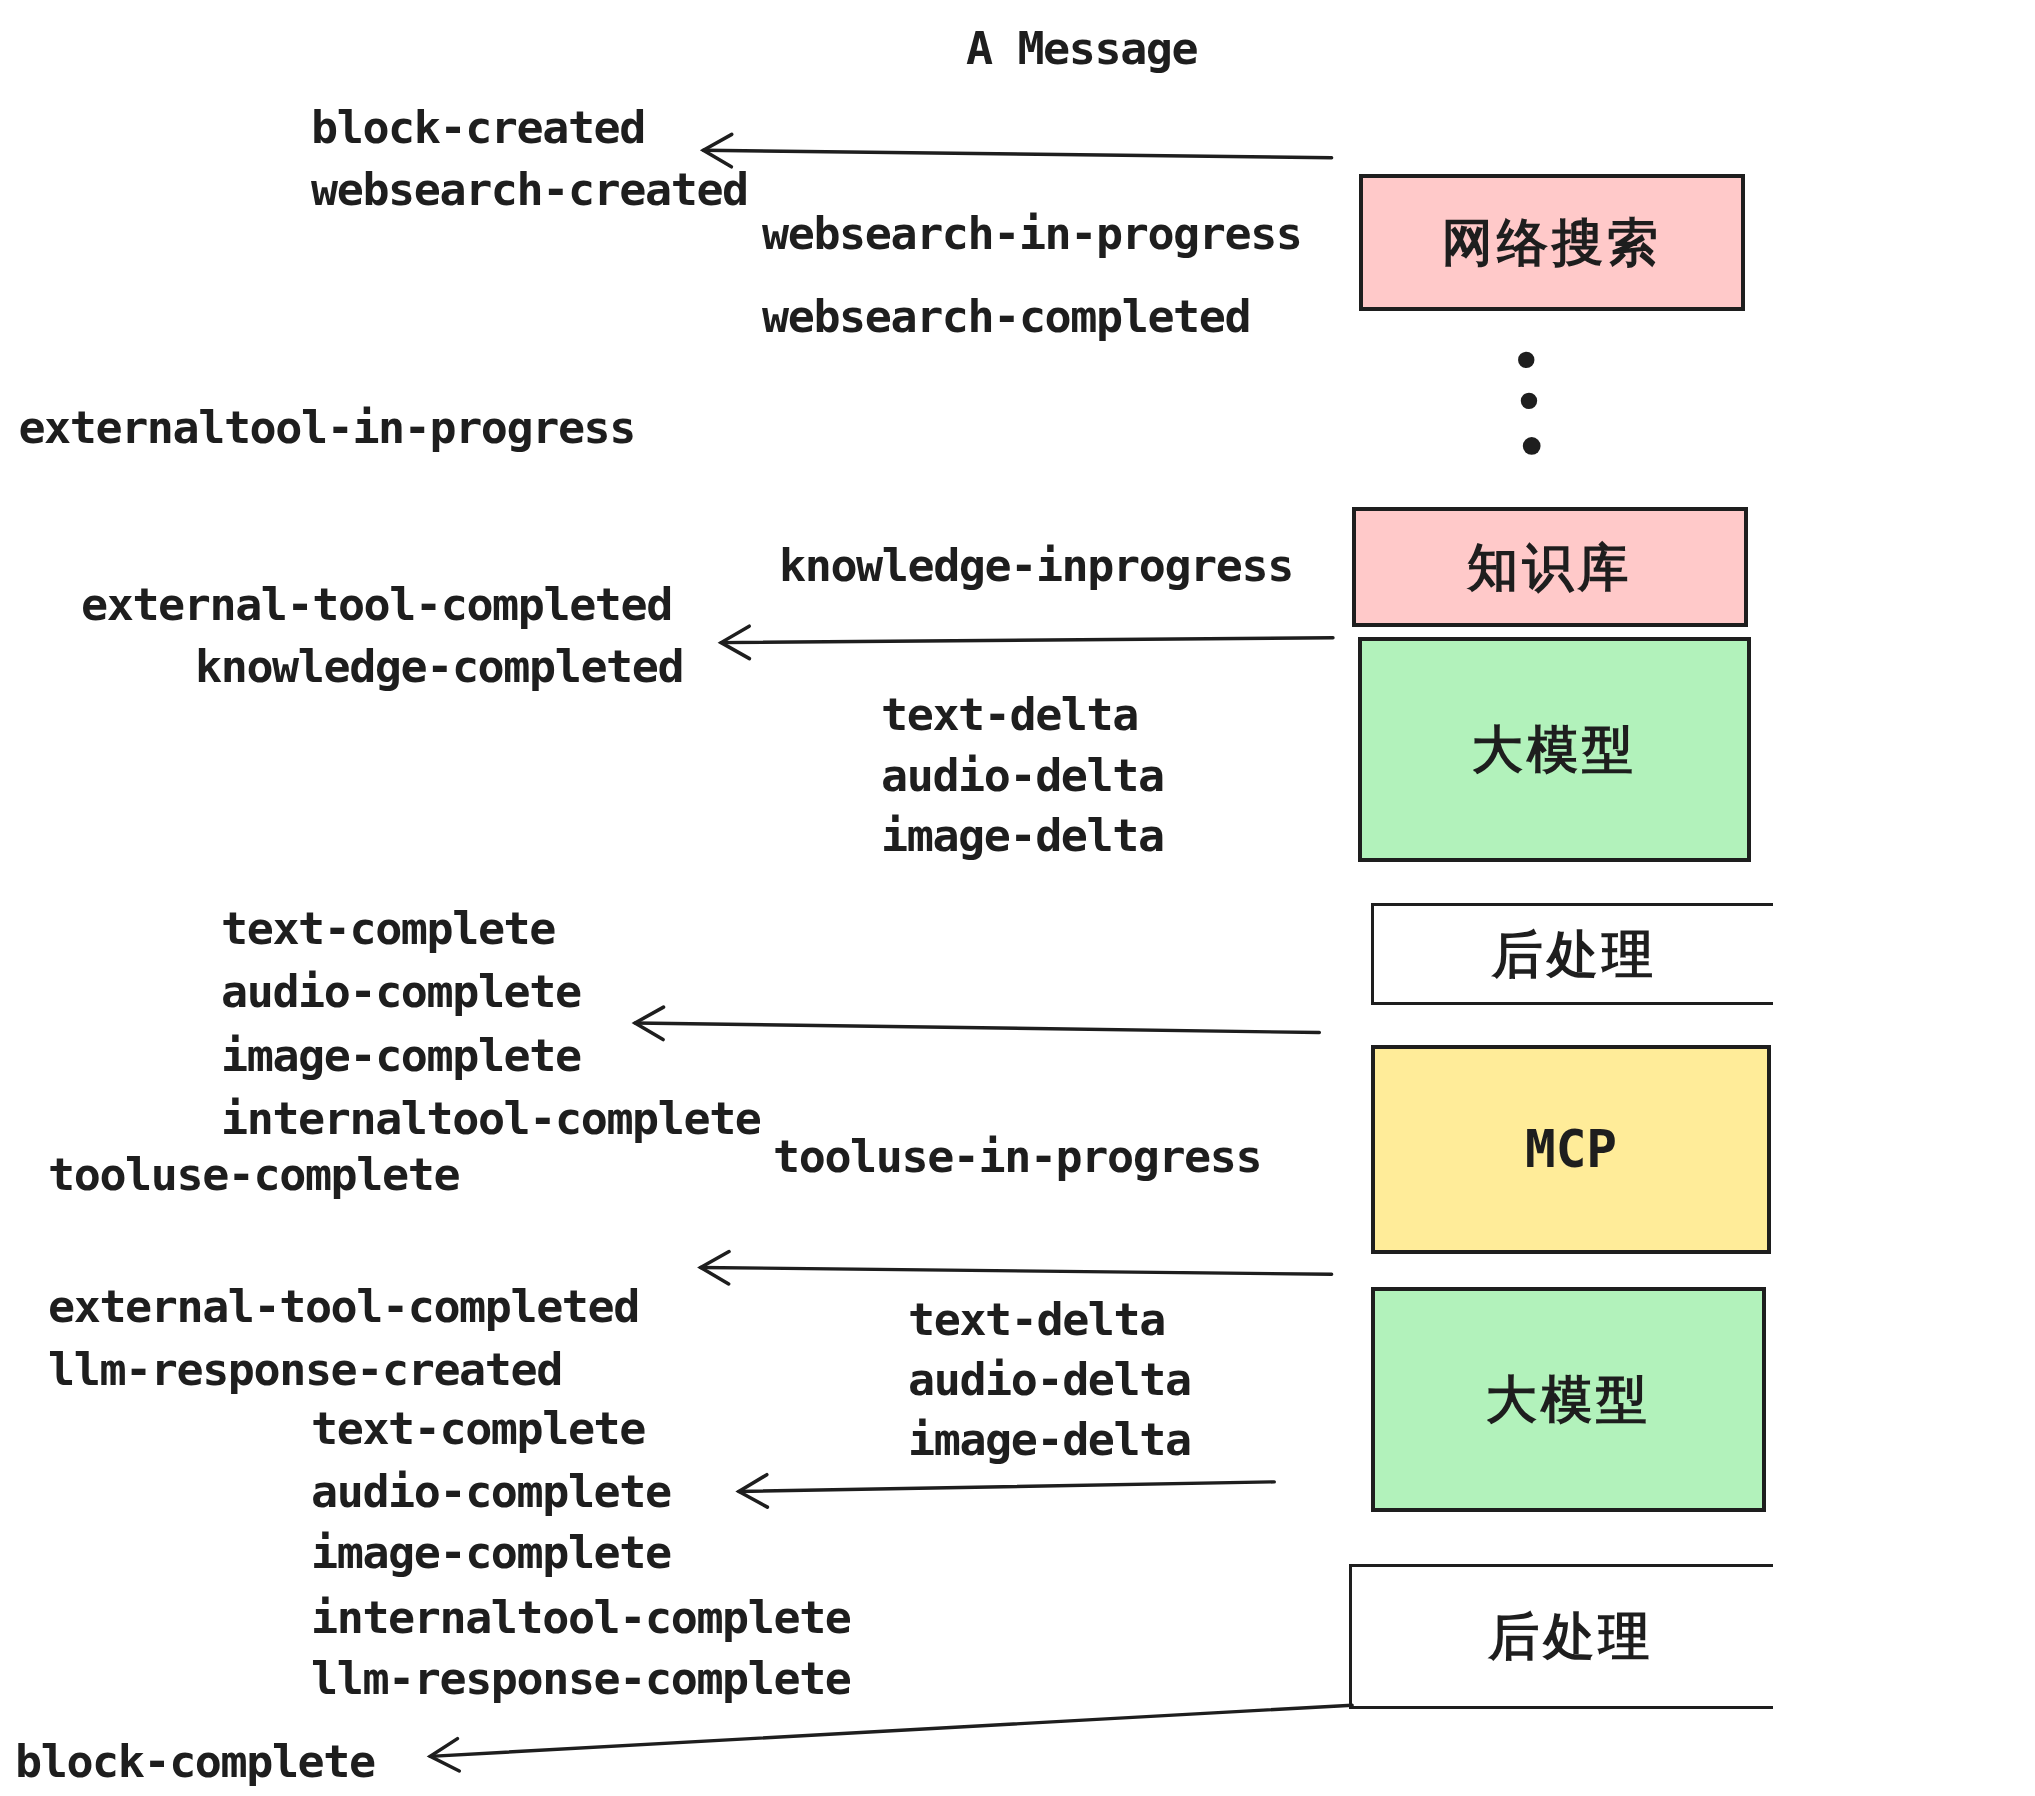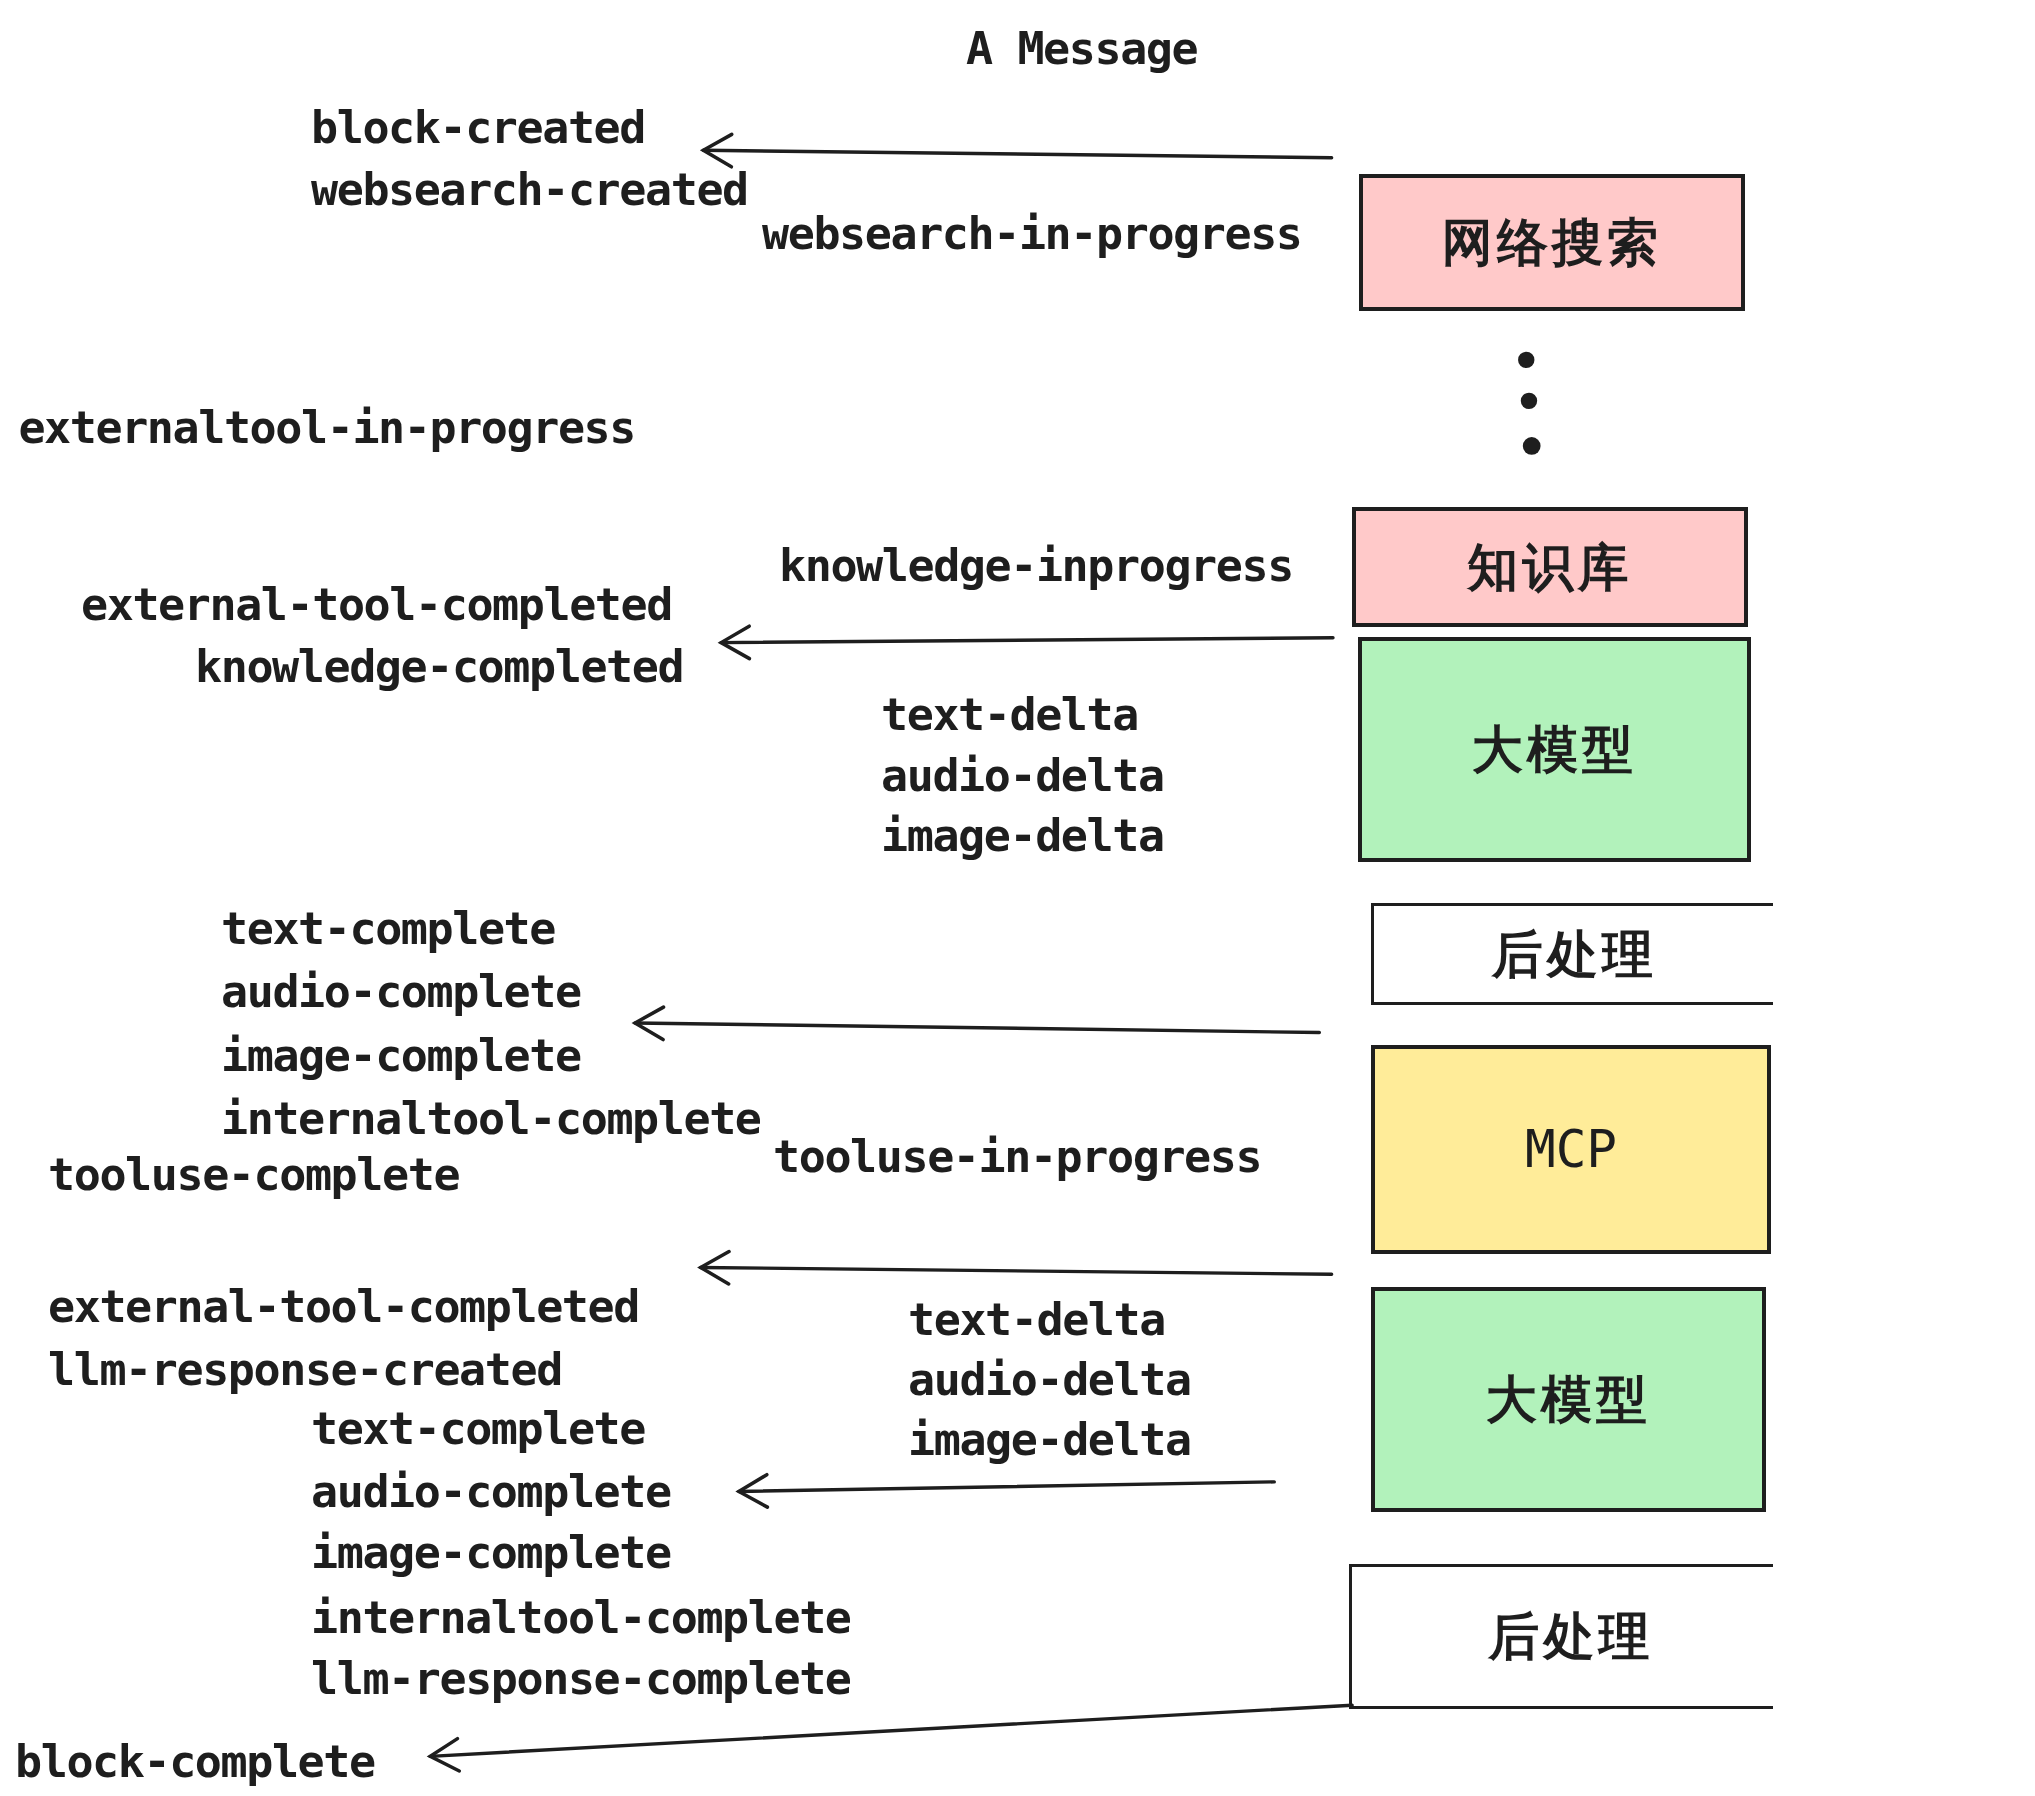--- a/index.html
+++ b/index.html
@@ -18,21 +18,21 @@
   }
   .title{font:bold 45px "DejaVu Sans Mono","Liberation Mono",monospace;}
   .box{
     position:absolute; box-sizing:border-box; border:4.1px solid var(--ink);
     display:flex; align-items:center; justify-content:center;
   }
   .box .lbl{
     font-family:"Liberation Sans",sans-serif; font-weight:600; font-size:51px;
     color:var(--ink); letter-spacing:4.1px; line-height:1; white-space:nowrap;
   }
-  .box .lbl.mono{font-family:"DejaVu Sans Mono","Liberation Mono",monospace; font-weight:normal; letter-spacing:0;text-align:center;}
+  .box .lbl.mono{font-family:"DejaVu Sans Mono","Liberation Mono",monospace; font-weight:bold; letter-spacing:0;text-align:center;}
   .box-websearch{left:1359px;top:174px;width:386px;height:137px;background:var(--pink);}
   .box-knowledge{left:1352px;top:507px;width:396px;height:120px;background:var(--pink);}
   .box-llm1{left:1358px;top:637px;width:393px;height:225px;background:var(--green);}
   .box-post1{left:1371px;top:903px;width:407px;height:102px;background:var(--paper);border-width:3.4px;}
   .box-mcp{left:1371px;top:1045px;width:400px;height:209px;background:var(--yellow);}
   .box-llm2{left:1371px;top:1287px;width:395px;height:225px;background:var(--green);}
   .box-post2{left:1349px;top:1564px;width:444px;height:145px;background:var(--paper);border-width:3.4px;}
   .cnlabel{
     position:absolute; white-space:nowrap; line-height:1;
     font-family:Liberation Serif, serif; font-weight:600; font-size:46px;
@@ -43,20 +43,21 @@
 </head>
 <body>
 
 <div id="canvas">
 
   <div class="ev title" style="left:966px;top:22px">A Message</div>
 
   <div class="ev" style="left:311px;top:101px">block-created</div>
   <div class="ev" style="left:311px;top:163px">websearch-created</div>
   <div class="ev" style="left:762px;top:207px">websearch-in-progress</div>
+  <div class="ev" style="left:762px;top:290px">websearch-completed</div>
   <div class="ev" style="left:18.4px;top:401px">externaltool-in-progress</div>
   <div class="ev" style="left:779px;top:539px">knowledge-inprogress</div>
   <div class="ev" style="left:81px;top:578px">external-tool-completed</div>
   <div class="ev" style="left:195px;top:640px">knowledge-completed</div>
 
   <div class="ev" style="left:881px;top:688px">text-delta</div>
   <div class="ev" style="left:881px;top:749px">audio-delta</div>
   <div class="ev" style="left:881px;top:809px">image-delta</div>
 
   <div class="ev" style="left:221px;top:902px">text-complete</div>

